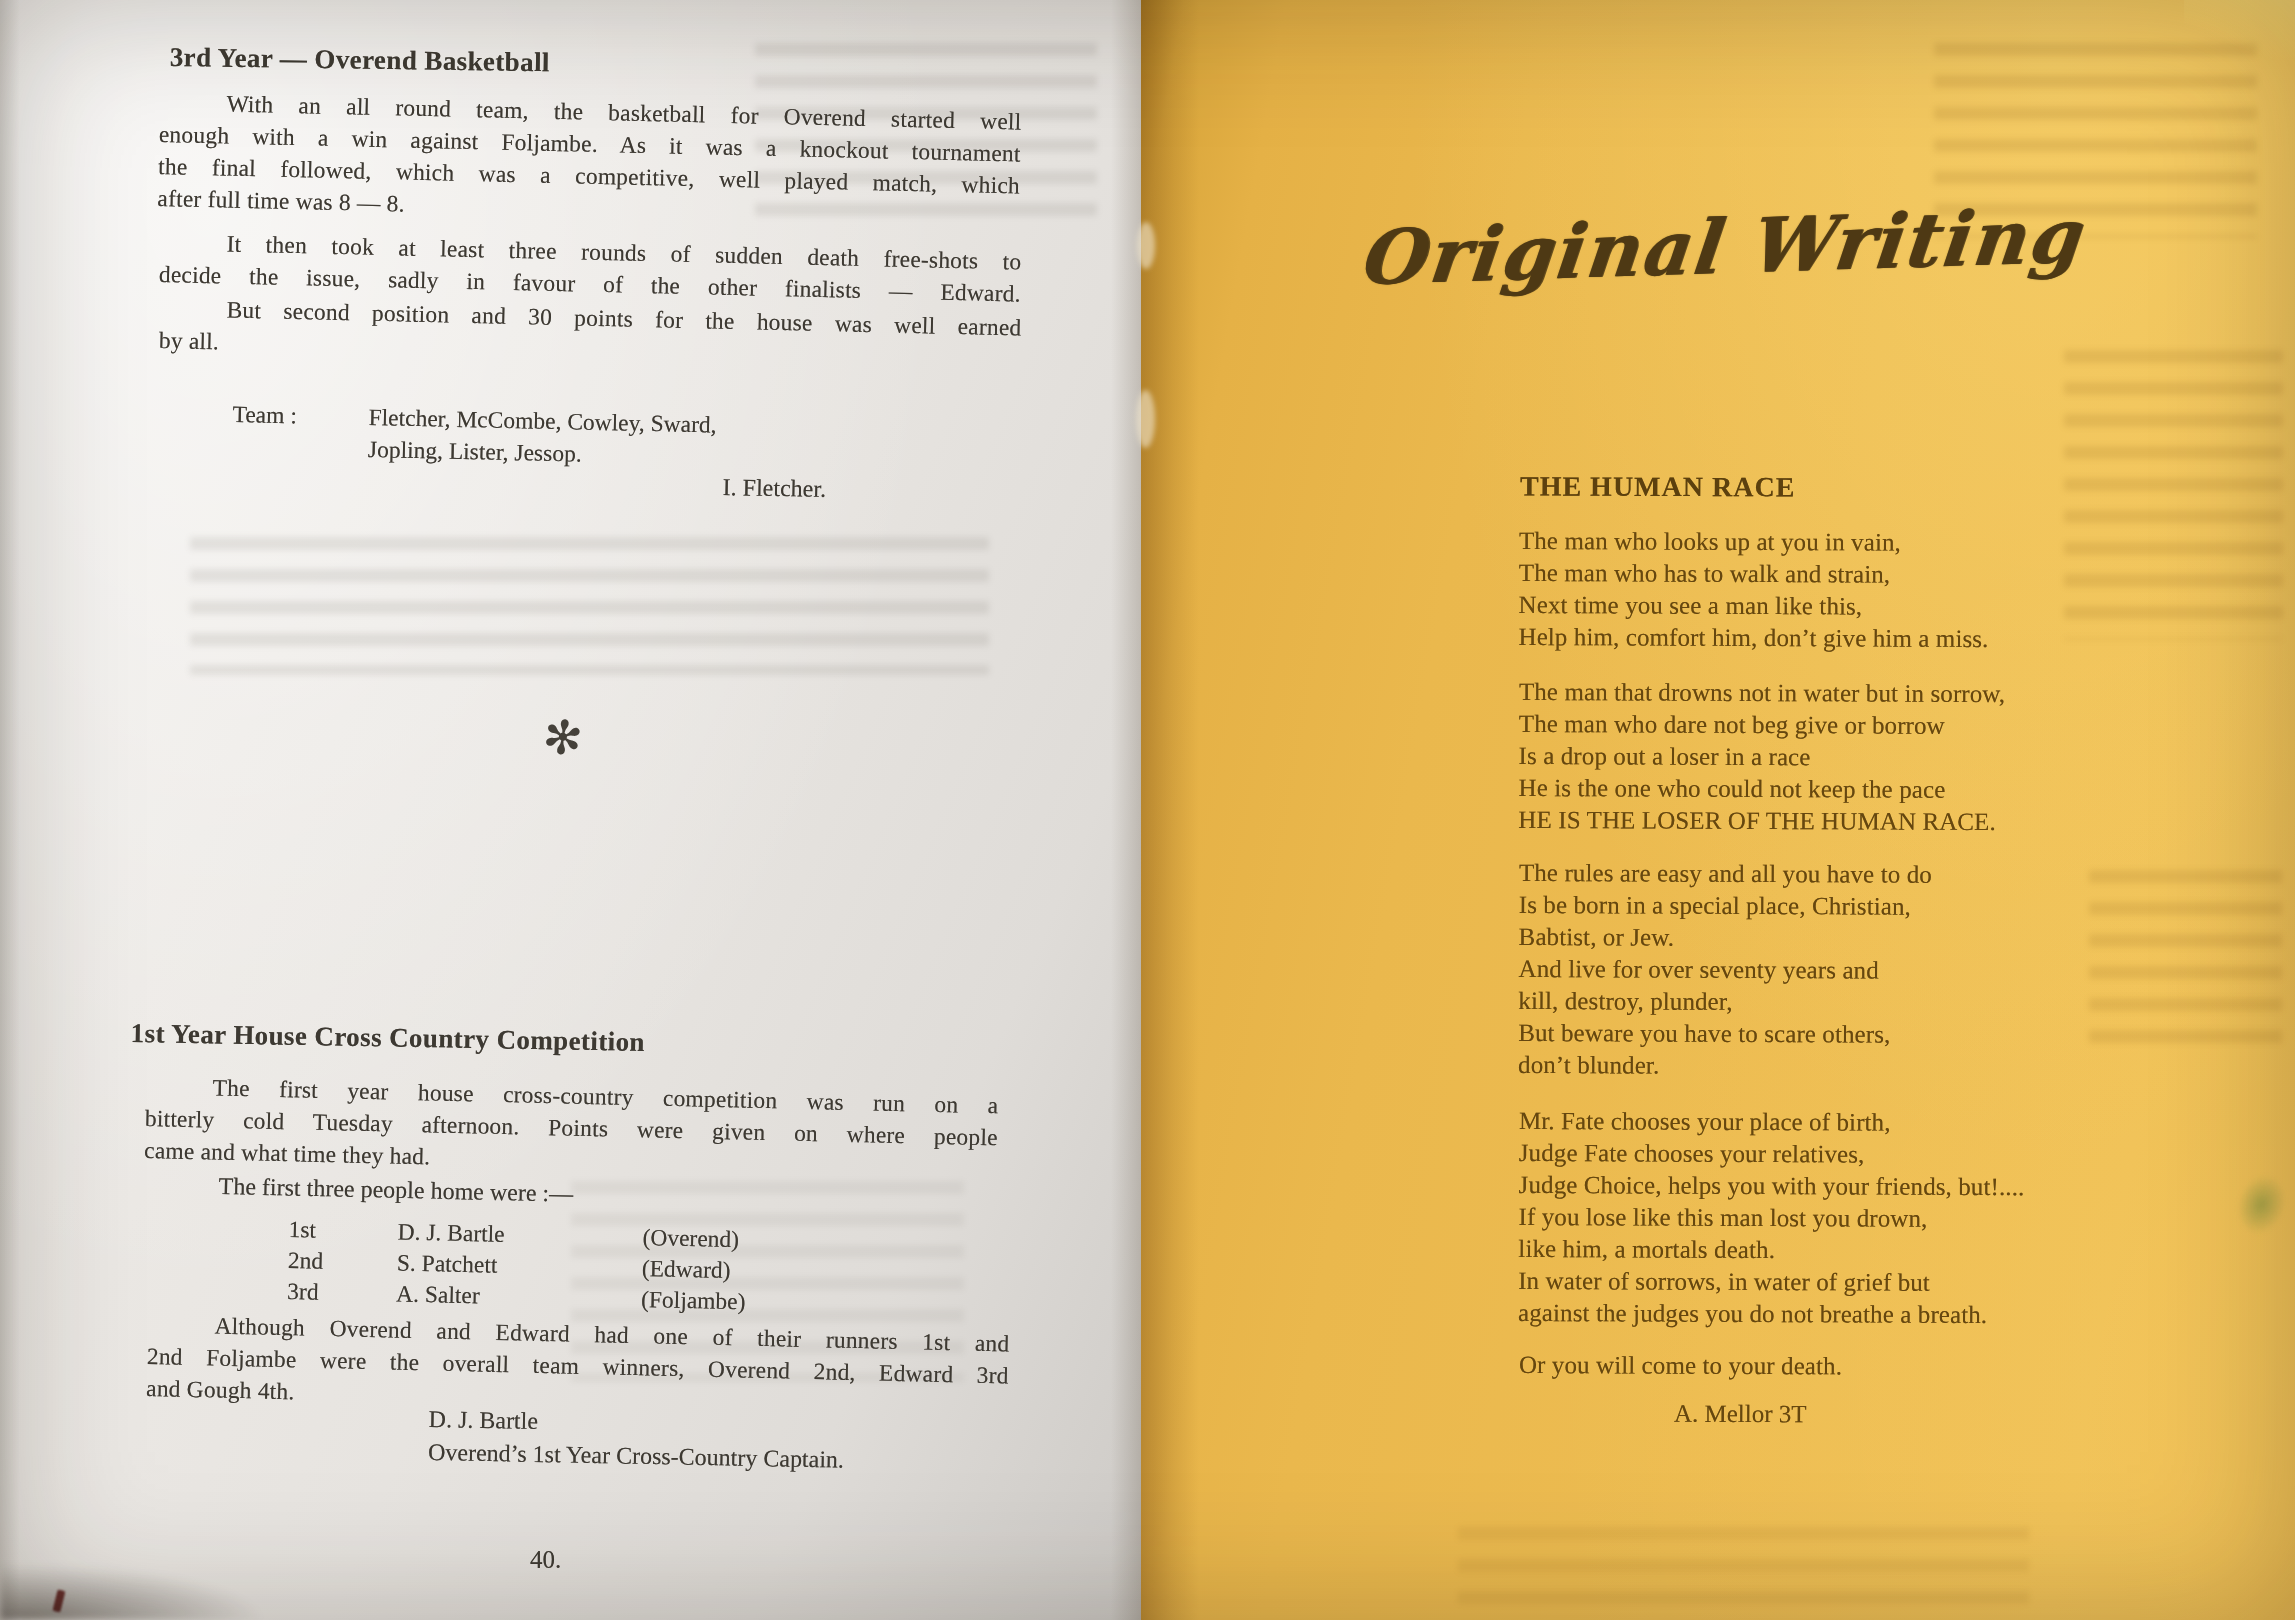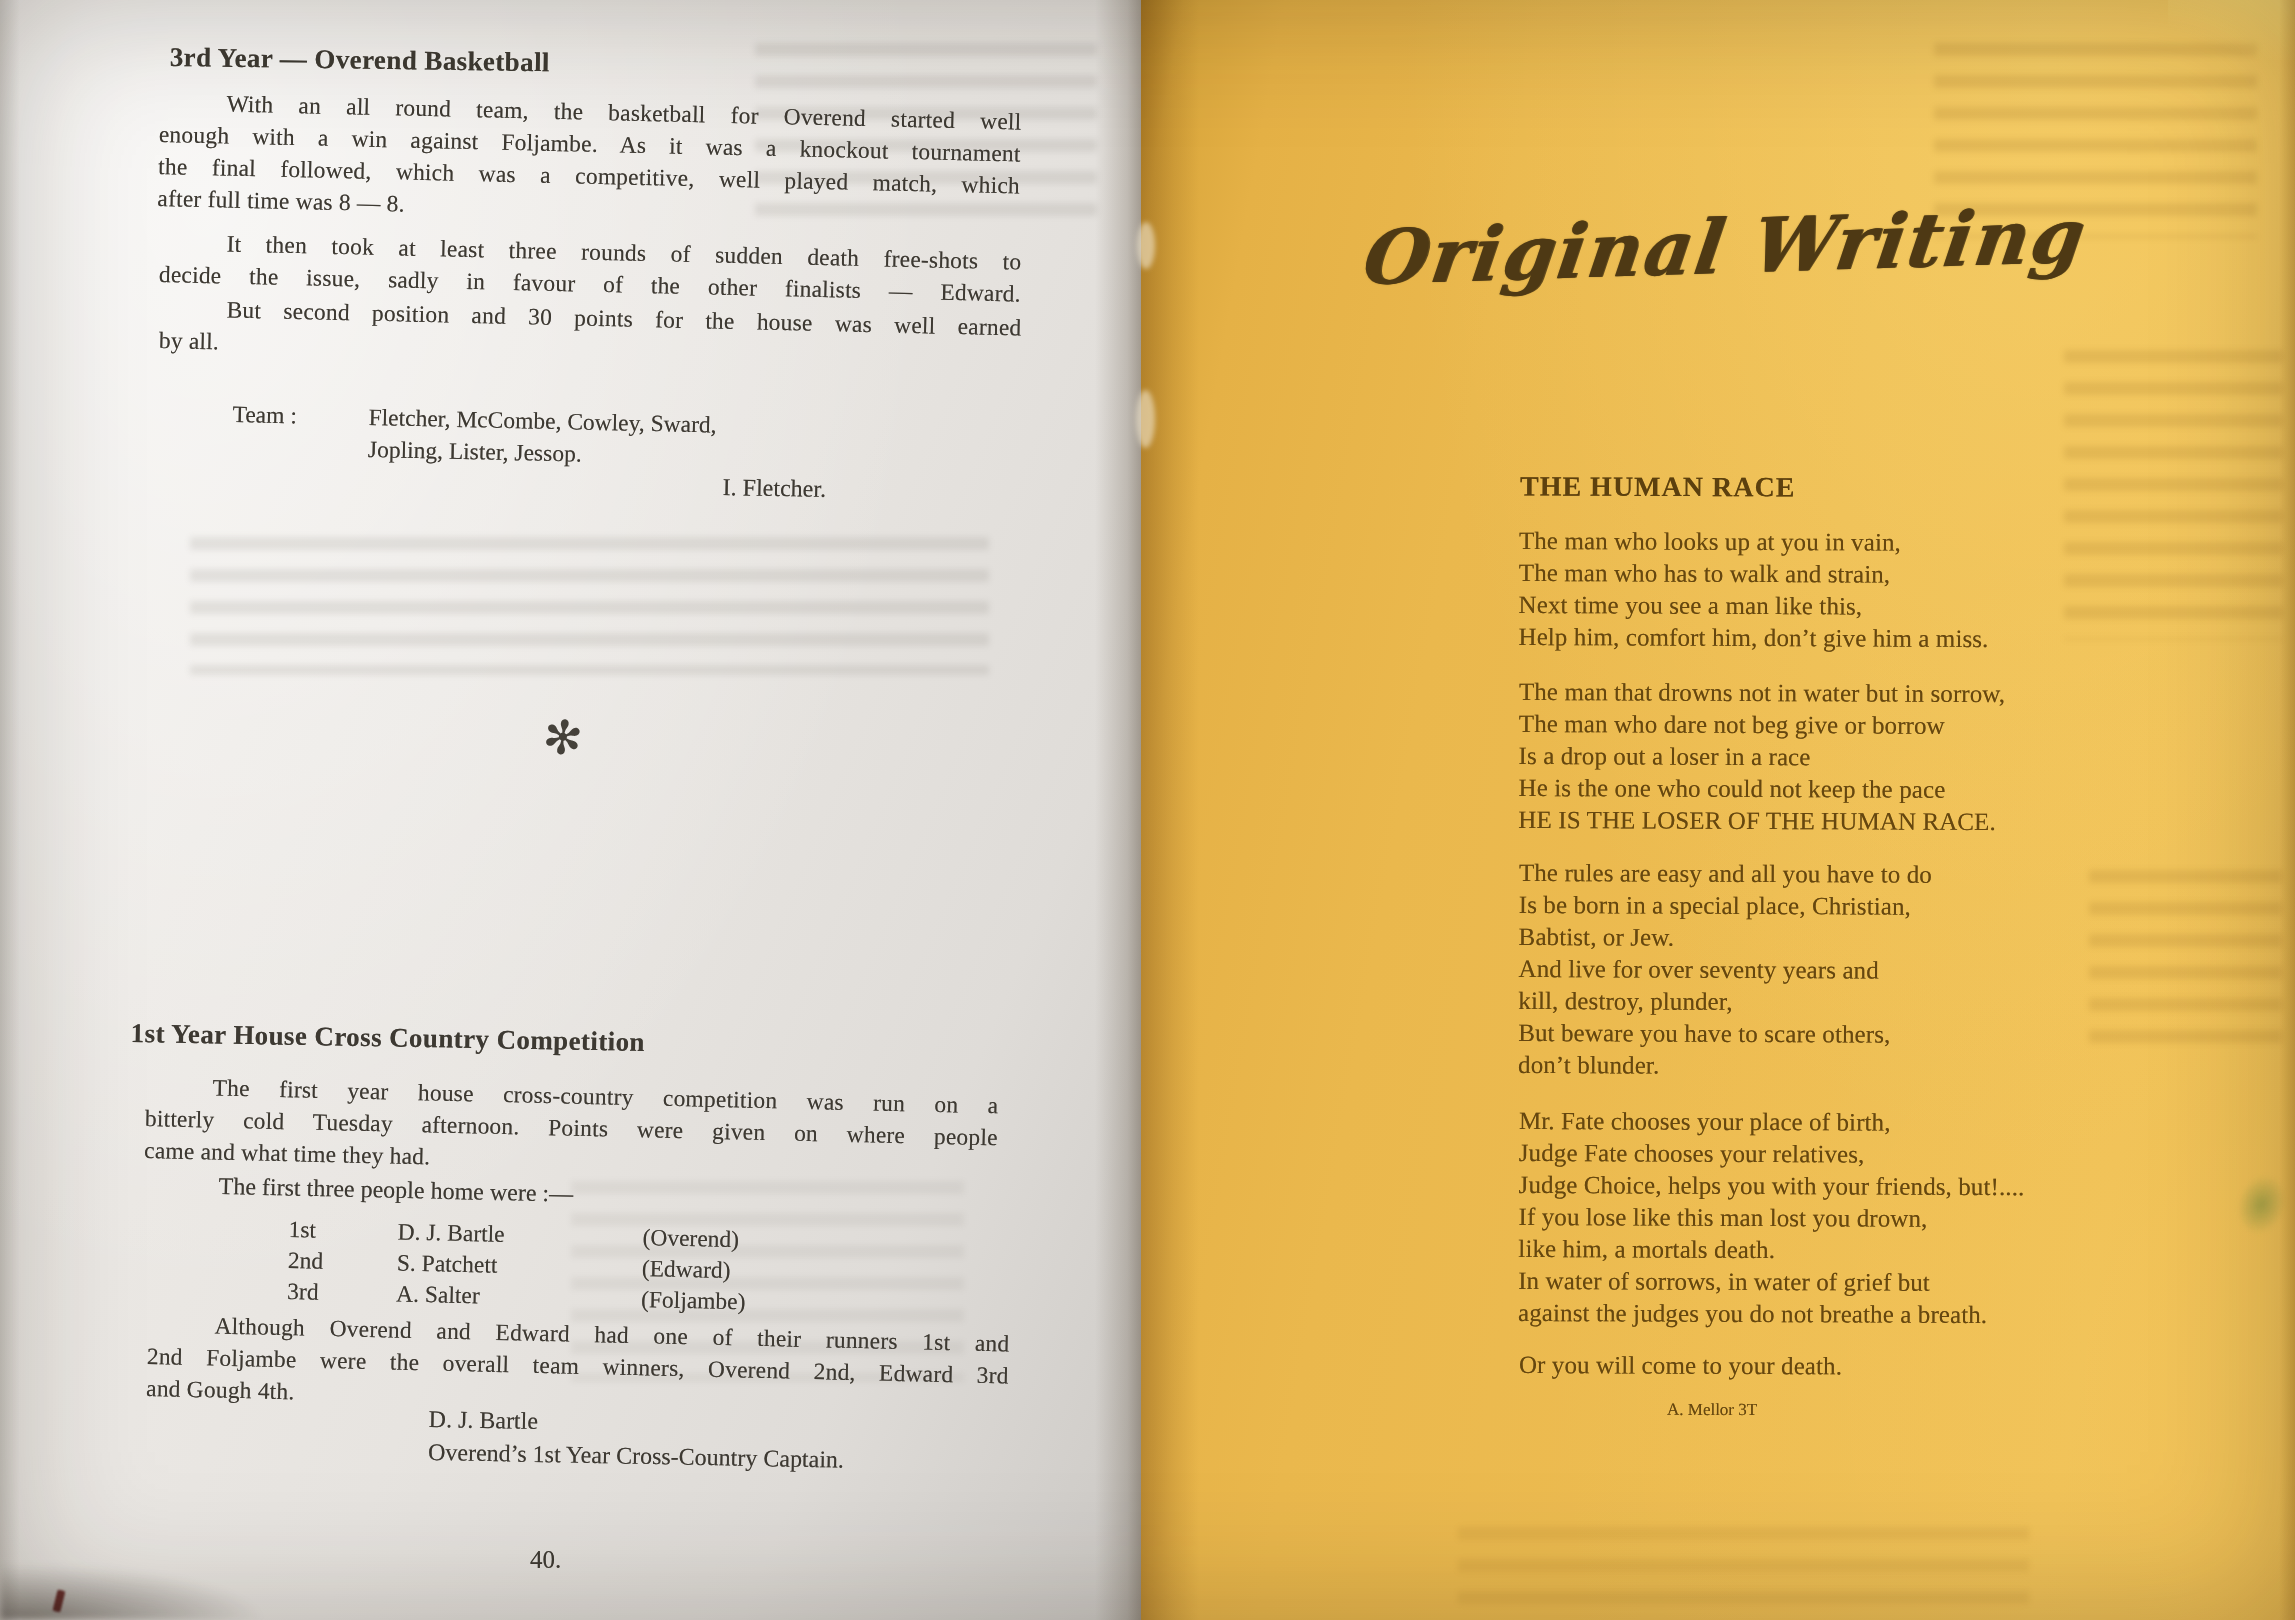--- a/index.html
+++ b/index.html
@@ -1,20 +1,20 @@
 <!DOCTYPE html>
 <html style="font-size:10px"><head>
 <meta charset="utf-8">
 <style>
   html,body{margin:0;padding:0;background:#141210;}
   .photo{position:relative;width:2295px;height:1620px;overflow:hidden;
          font-family:"Liberation Serif",serif;}
   .photo::after{content:"";position:absolute;inset:0;pointer-events:none;
          box-shadow:inset 0 0 140px rgba(35,25,10,0.28);}
-  .page{position:absolute;top:0;height:1620px;}
+  .page{position:absolute;top:0;height:1620px;padding-left:16px;}
   .page-left{left:0;width:1141px;
      background:
        radial-gradient(ellipse at 18% 12%, rgba(255,255,255,0.55), transparent 55%),
        linear-gradient(113deg,#f3f1ee 0%,#ece9e5 30%,#e7e4e0 55%,#dfdcd8 78%,#ccc9c5 100%);}
   .page-left::after{content:"";position:absolute;top:0;right:0;width:46px;height:100%;
      background:linear-gradient(to right, rgba(70,55,35,0) 0%, rgba(70,55,35,0.22) 70%, rgba(60,45,25,0.38) 100%);}
   .page-left::before{content:"";position:absolute;top:0;left:0;width:21.6px;height:100%;
      background:linear-gradient(to right, rgba(120,115,105,0.25), rgba(120,115,105,0) 90%);}
   .page-right{left:1141px;width:1154px;
      background:
@@ -50,21 +50,21 @@
   .pagenum{font-size:25px;}
 
   .script-title{font-family:"DejaVu Serif",serif;font-style:italic;font-weight:bold;
         font-size:75px;color:#4e3914;letter-spacing:1.9px;
         transform:rotate(-1.8deg) skewX(-10deg);transform-origin:left top;
         text-shadow:1.3px 0 0 rgba(78,57,20,0.85), 0 0 1.3px rgba(78,57,20,0.5);}
   .poem-title{font-size:28px;font-weight:bold;letter-spacing:1px;color:#5c400e;
         transform:rotate(0.2deg);}
   .stanza{font-size:25px;line-height:32px;letter-spacing:0.1px;
         transform:rotate(0.25deg);transform-origin:left top;}
-  .author{font-size:17px;transform:rotate(0.2deg);}
+  .author{font-size:25px;transform:rotate(0.2deg);margin-left:7px;}
 
   .ghost{position:absolute;filter:blur(3.2px);pointer-events:none;}
   .ghost-l{opacity:0.13;background:repeating-linear-gradient(to bottom,
         transparent 0 7.6px,#6b665c 7.6px 21px,transparent 21px 32px);}
   .ghost-r{opacity:0.15;background:repeating-linear-gradient(to bottom,
         transparent 0 7.6px,#8a5f17 7.6px 21px,transparent 21px 32px);}
 
   .wedge-top-right{position:absolute;right:0;top:0;width:127px;height:60px;
         background:linear-gradient(200deg,#f8d873 10%,rgba(248,216,115,0) 70%);opacity:.85;}
   .green-smudge{position:absolute;width:47px;height:61px;border-radius:50%;

